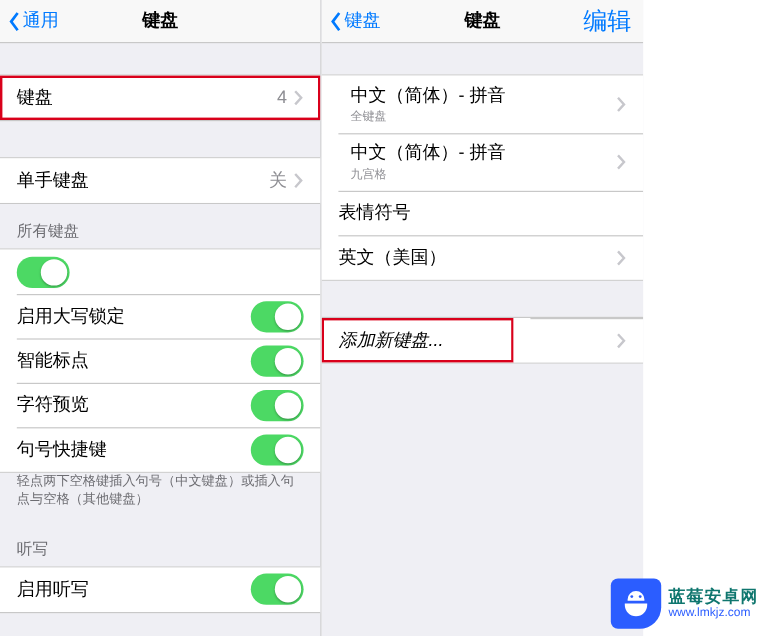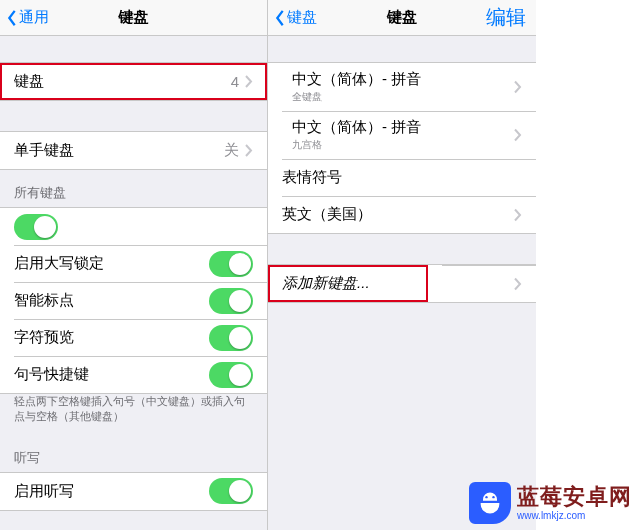--- a/index.html
+++ b/index.html
@@ -28,21 +28,21 @@
 .row-two { height: 48px; display: flex; flex-direction: column; justify-content: center; padding: 0 24px; position: relative; background: #fff; }
 .row-two + .row-two::before, .row-two + .row::before, .row + .row-two::before { content: ""; position: absolute; top: 0; left: 14px; right: 0; height: 1px; background: #c8c8c8; }
 .row-two .main { font-size: 15px; color: #000; }
 .row-two .sub { font-size: 10px; color: #8e8e93; margin-top: 1px; }
 .row-two .chevron, .row .chevron-abs { position: absolute; right: 14px; top: 50%; transform: translateY(-50%); }
 .highlight { outline: 2px solid #d9001b; outline-offset: -2px; }
 .watermark { position: absolute; bottom: 6px; right: 8px; display: flex; align-items: center; gap: 6px; }
 .wm-badge { width: 42px; height: 42px; background: #2b5dff; border-radius: 6px 6px 18px 6px; display: flex; align-items: center; justify-content: center; position: relative; }
 .wm-badge svg { width: 28px; height: 28px; }
 .wm-text { display: flex; flex-direction: column; line-height: 1.1; }
-.wm-cn { font-size: 22px; font-weight: 700; color: #7f1d1d; letter-spacing: 1px; }
+.wm-cn { font-size: 14px; font-weight: 700; color: #0f766e; letter-spacing: 1px; }
 .wm-url { font-size: 10px; color: #2b5dff; }
 </style>
 </head>
 <body>
 
 <div class="panes">
 
   <div class="pane pane-left">
     <div class="nav">
       <div class="nav-back">

